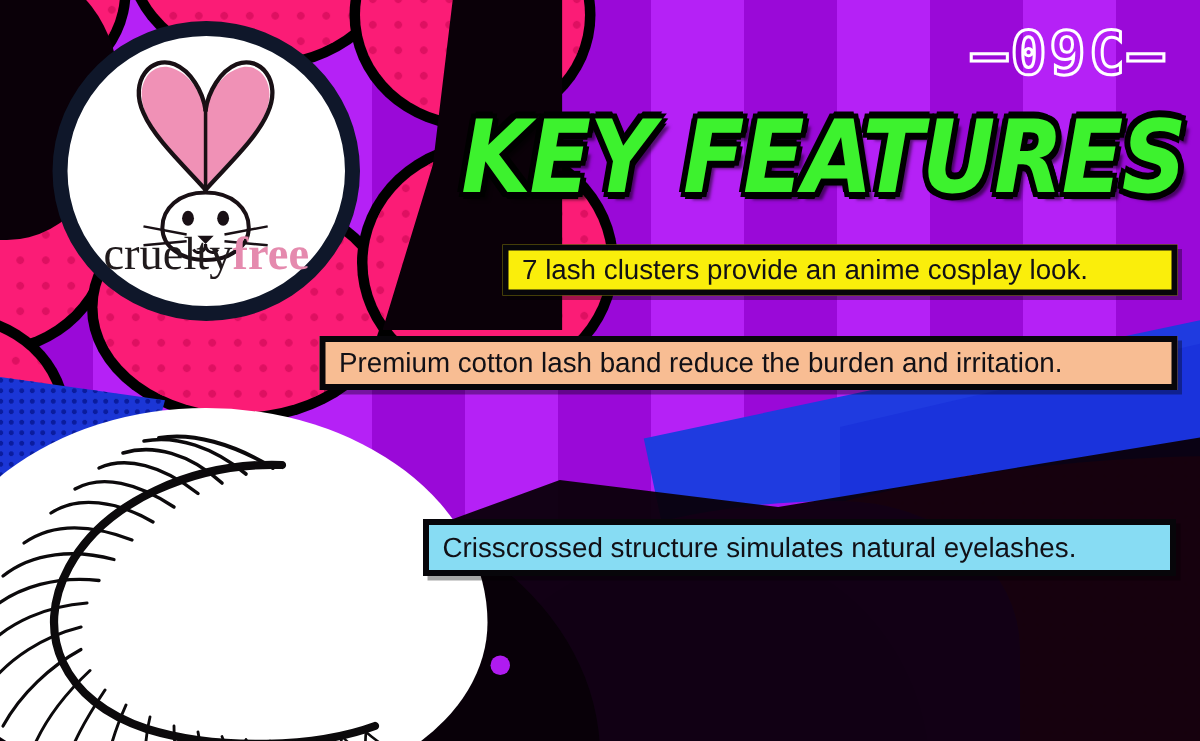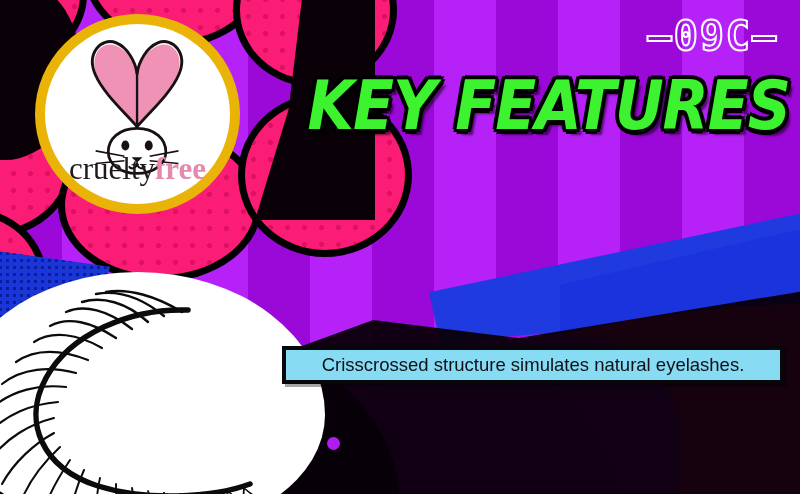--- a/index.html
+++ b/index.html
@@ -114,21 +114,21 @@
     background-image:radial-gradient(circle,#0A1C9E 1.6px,transparent 1.8px);
     background-size:7px 7px;
     clip-path:polygon(0 0,100% 12%,72% 100%,0 100%);
   }
 
   
   .badge{
     position:absolute;left:35px;top:14px;width:205px;height:200px;
     border-radius:50%;
     background:#fff;
-    border:10px solid #eab308;
+    border:10px solid #0f172a;
     box-sizing:border-box;
     z-index:6;
   }
   .badge svg{position:absolute;left:0;top:0;width:100%;height:100%;}
   .badge-text{
     position:absolute;left:0;right:0;bottom:20px;
     text-align:center;
     font-family:"Liberation Serif","DejaVu Serif",serif;
     font-size:31px;line-height:1;
     white-space:nowrap;
@@ -299,17 +299,23 @@
         <path d="M278 219 C 286 227, 294 232, 303 235" stroke-width="1.6"></path>
         <path d="M294 216 C 293 226, 294 236, 298 244" stroke-width="1.8"></path>
         <path d="M294 216 C 302 223, 310 228, 318 231" stroke-width="1.6"></path>
       </g>
     </svg>
   </div>
 
   <div class="code">—09C—</div>
   <div class="title">KEY FEATURES</div>
 
-  <div class="feat" id="feat3" style="background: rgb(135, 220, 243); justify-content: center;">
+  <div class="feat" id="feat0" style="background: rgb(250, 238, 11);">
+    <span>7 lash clusters provide an anime cosplay look.</span>
+  </div>
+  <div class="feat" id="feat1" style="background: rgb(248, 189, 147);">
+    <span>Premium cotton lash band reduce the burden and irritation.</span>
+  </div>
+  <div class="feat" id="feat3" style="background: rgb(135, 220, 243);">
     <span>Crisscrossed structure simulates natural eyelashes.</span>
   </div>
 
 </div>
 
 </body></html>

